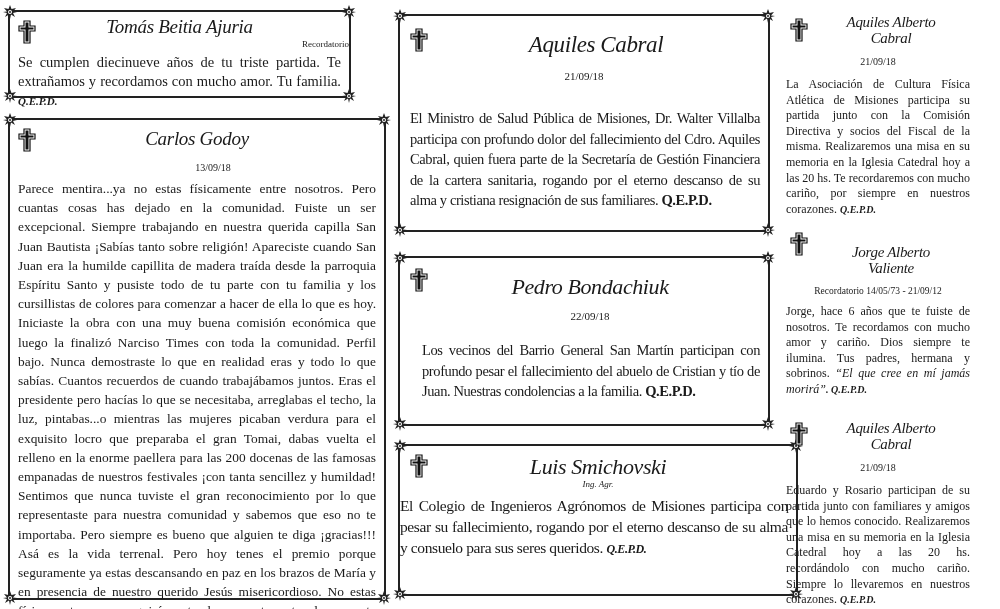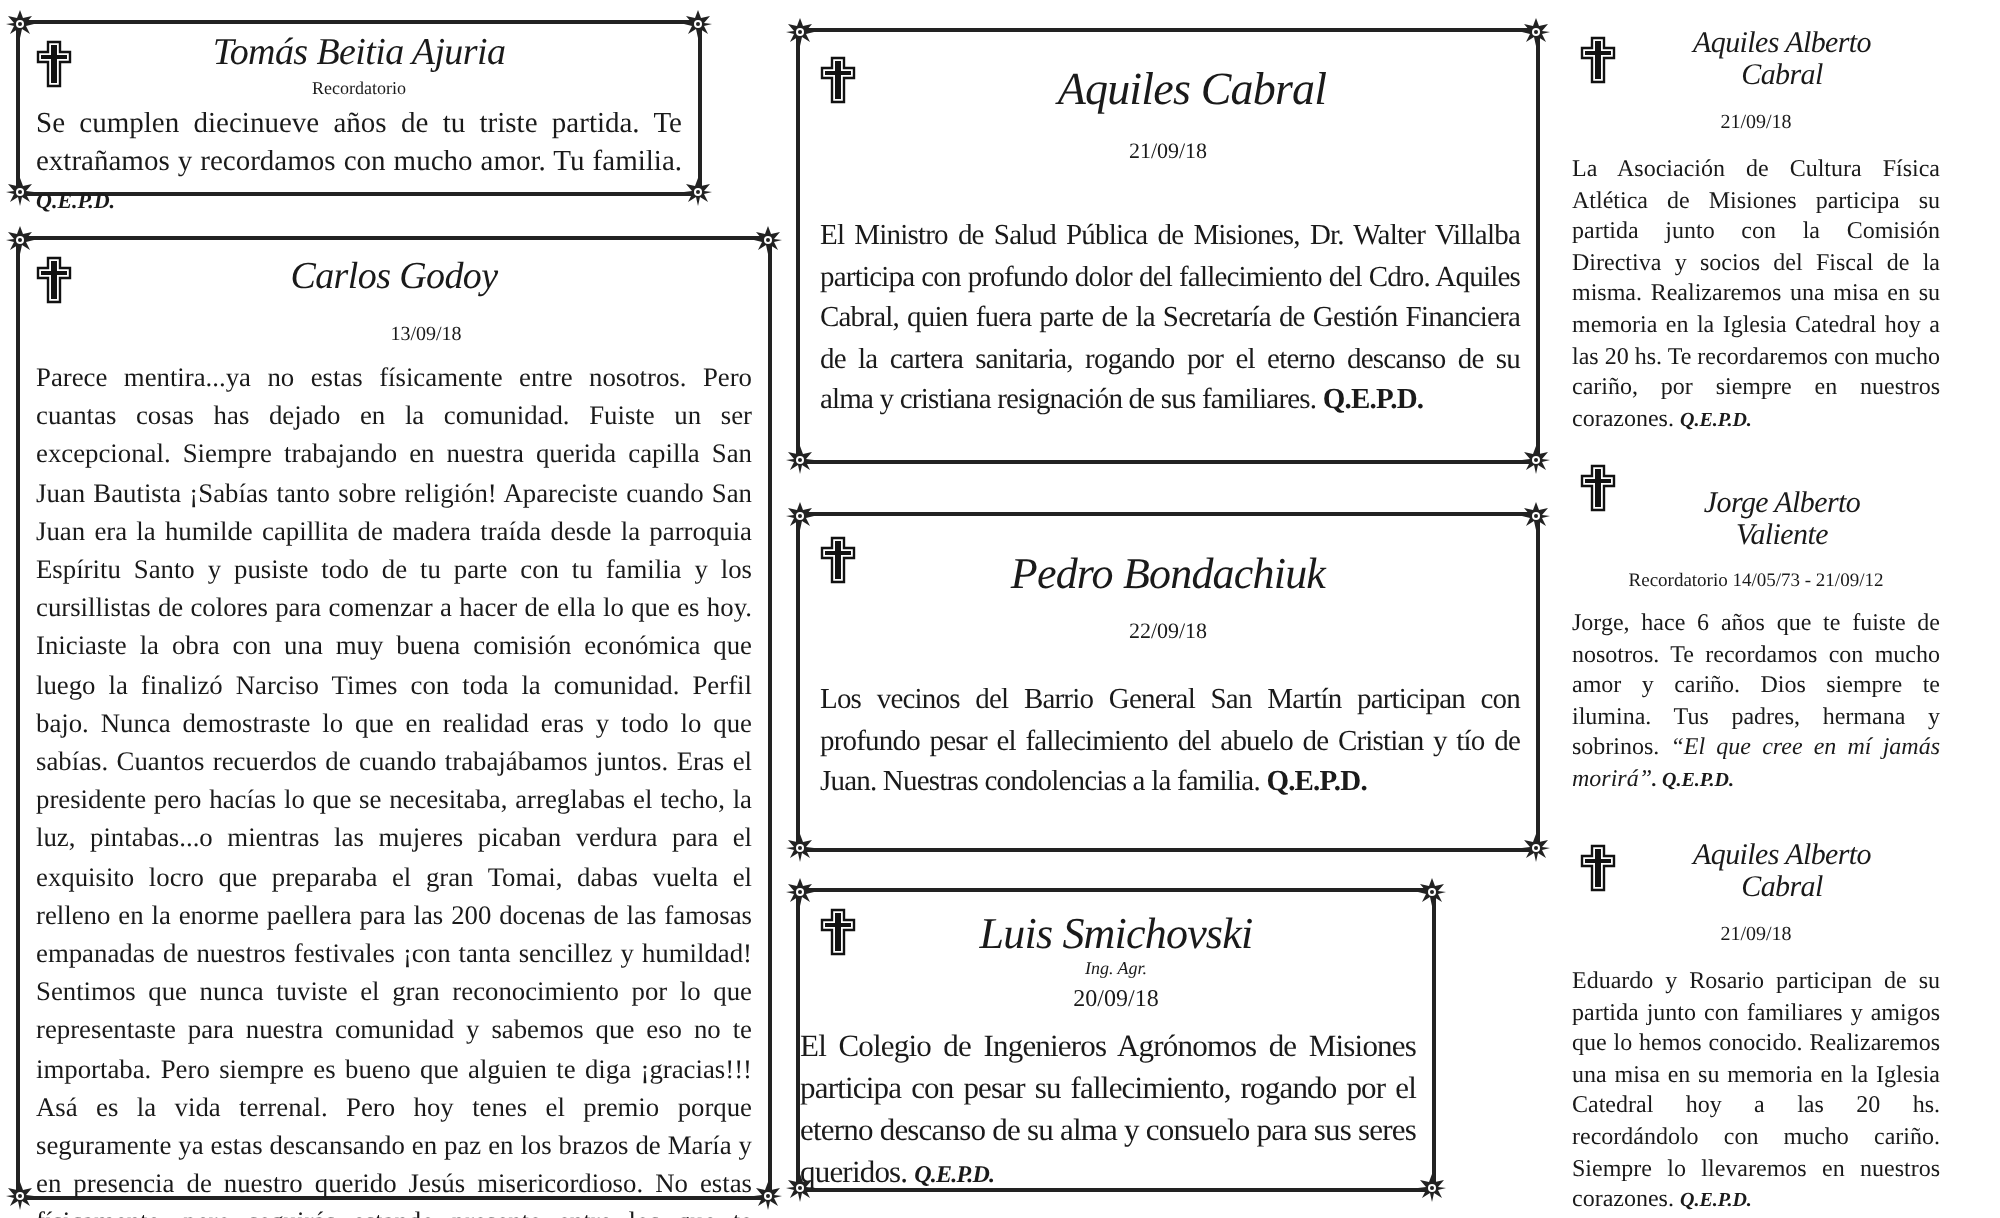--- a/index.html
+++ b/index.html
@@ -60,21 +60,21 @@
       <svg>
         <use href="#orn"></use>
       </svg>
     </span>
   <span class="cross" style="left:8px; top:8px;">
       <svg>
         <use href="#cross"></use>
       </svg>
     </span>
   <h2 class="name" style="font-size:19px; margin-top:4px;">Tomás Beitia Ajuria</h2>
-  <p class="sub" style="margin-top:1px;">Recordatorio</p>
+  <p class="sub" style="margin-top:1px;text-align:right;">Recordatorio</p>
   <p class="body" style="font-size:14.5px; line-height:1.3; padding:4px 8px 0 8px;">
     <span>Se cumplen diecinueve años de tu triste partida. Te extrañamos y recordamos con mucho amor. Tu familia.</span>
     <span class="qepd-i" style="font-size:11px;">Q.E.P.D.</span>
   </p>
 </div>
 
 <div class="box framed" style="left:8px; top:118px; width:378px; height:482px;">
   <span class="orn tl">
       <svg>
         <use href="#orn"></use>
@@ -135,21 +135,21 @@
       </svg>
     </span>
   <h2 class="name condensed" style="font-size:23px; margin-top:16px;padding-left:24px;">Aquiles Cabral</h2>
   <p class="date" style="margin-top:12px;">21/09/18</p>
   <p class="body condensed" style="font-size:14.5px; line-height:20.5px; padding:26px 8px 0 10px;">
     <span>El Ministro de Salud Pública de Misiones, Dr. Walter Villalba participa con profundo dolor del fallecimiento del Cdro. Aquiles Cabral, quien fuera parte de la Secretaría de Gestión Financiera de la cartera sanitaria, rogando por el eterno descanso de su alma y cristiana resignación de sus familiares.</span>
     <span class="qepd-b">Q.E.P.D.</span>
   </p>
 </div>
 
-<div class="box framed" style="left:398px; top:256px; width:372px; height:170px;">
+<div class="box framed" style="left:398px; top:256px; width:372px; height:170px;padding-left:12px;">
   <span class="orn tl">
       <svg>
         <use href="#orn"></use>
       </svg>
     </span>
   <span class="orn tr">
       <svg>
         <use href="#orn"></use>
       </svg>
     </span>
@@ -169,21 +169,21 @@
       </svg>
     </span>
   <h2 class="name condensed" style="font-size:22px; margin-top:16px;">Pedro Bondachiuk</h2>
   <p class="date" style="margin-top:10px;">22/09/18</p>
   <p class="body condensed" style="font-size:14.5px; line-height:20.5px; padding:18px 8px 0 10px;">
     <span>Los vecinos del Barrio General San Martín participan con profundo pesar el fallecimiento del abuelo de Cristian y tío de Juan. Nuestras condolencias a la familia.</span>
     <span class="qepd-b">Q.E.P.D.</span>
   </p>
 </div>
 
-<div class="box framed" style="left:398px; top:444px; width:320px; height:152px;">
+<div class="box framed" style="left:398px; top:444px; width:400px; height:152px;">
   <span class="orn tl">
       <svg>
         <use href="#orn"></use>
       </svg>
     </span>
   <span class="orn tr">
       <svg>
         <use href="#orn"></use>
       </svg>
     </span>
@@ -197,21 +197,20 @@
         <use href="#orn"></use>
       </svg>
     </span>
   <span class="cross" style="left:10px; top:8px;">
       <svg>
         <use href="#cross"></use>
       </svg>
     </span>
   <h2 class="name condensed" style="font-size:22px; margin-top:8px;">Luis Smichovski</h2>
   <p class="sub" style="font-style:italic; margin-top:-1px;">Ing. Agr.</p>
-  <p class="date" style="font-weight:normal; font-size:12px; margin-top:3px;">20/09/18</p>
   <p class="body condensed" style="font-size:15.5px; line-height:21px; padding:6px 8px 0 0;">
     <span>El Colegio de Ingenieros Agrónomos de Misiones participa con pesar su fallecimiento, rogando por el eterno descanso de su alma y consuelo para sus seres queridos.</span>
     <span class="qepd-i" style="font-size:12px;">Q.E.P.D.</span>
   </p>
 </div>
 
 <div class="box" style="left:786px; top:12px; width:184px; height:210px;">
   <span class="cross" style="left:4px; top:6px;">
       <svg>
         <use href="#cross"></use>

